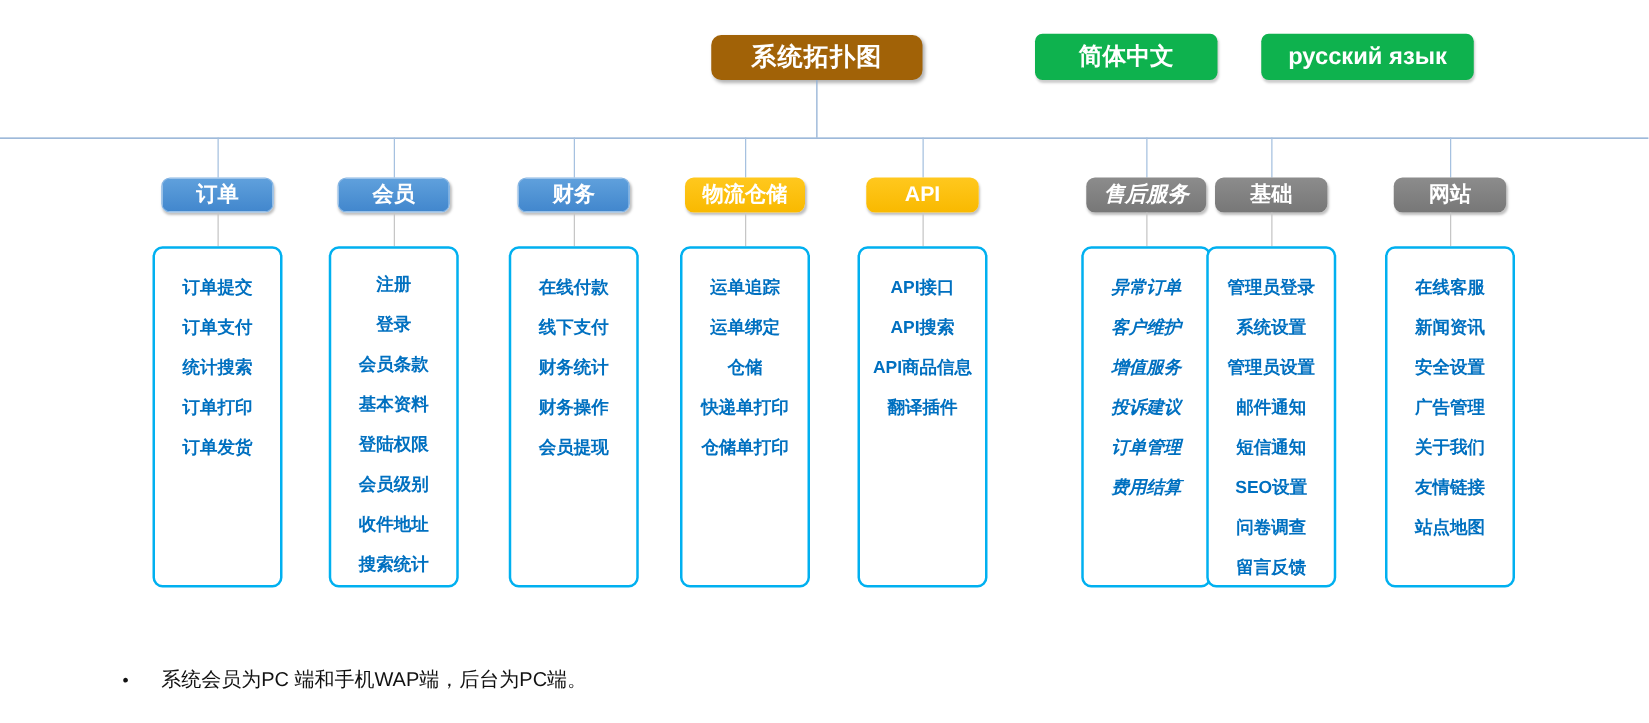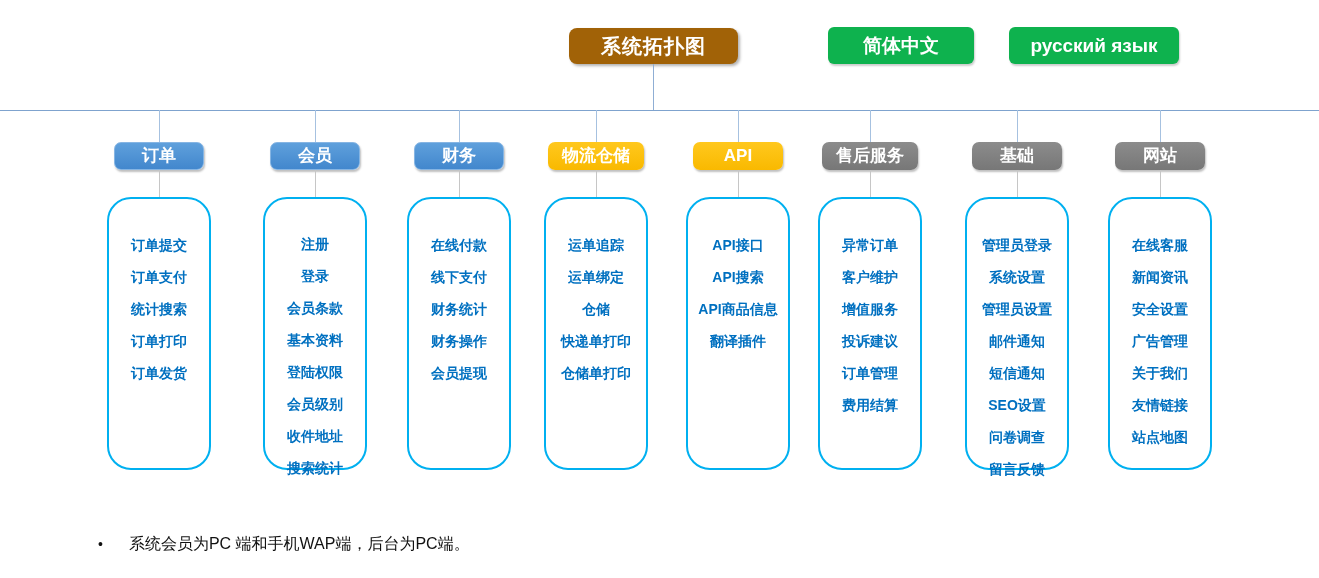--- a/index.html
+++ b/index.html
@@ -32,22 +32,22 @@
   .col-header{
     height:28px;min-width:90px;box-sizing:border-box;padding:0 14px;
     border-radius:7px;color:#fff;font-weight:bold;font-size:17px;line-height:28px;
     text-align:center;box-shadow:1px 2px 2px rgba(0,0,0,.25);cursor:pointer;white-space:nowrap;
   }
   .hdr-blue{background:linear-gradient(180deg,#5FA0DC 0%,#4287CD 100%);border:1px solid #86B5E3;line-height:26px;}
   .hdr-yellow{background:linear-gradient(180deg,#FFC81E 0%,#F9B900 100%);}
   .hdr-gray{background:linear-gradient(180deg,#8C8C8C 0%,#777777 100%);}
   .col-box{
     width:104px;height:273px;box-sizing:border-box;background:#fff;
-    border:2px solid #00B0F0;border-radius:24px;
-    padding-top:30px;display:flex;flex-direction:column;align-items:center;
+    border:2px solid #00B0F0;border-radius:8px;
+    padding-top:14px;display:flex;flex-direction:column;align-items:center;
   }
   .menu-item{
     height:32px;line-height:32px;font-size:14px;font-weight:bold;color:#0070C0;
     white-space:nowrap;cursor:pointer;
   }
   .footnote{
     position:absolute;left:98px;top:534px;font-size:16px;color:#111;
     display:flex;align-items:baseline;
   }
   .footnote .bullet{font-size:14px;margin-right:26px;}
@@ -59,21 +59,21 @@
 
   <div class="title-box">系统拓扑图</div>
 
   <div class="lang-btn lang-zh">简体中文</div>
   <div class="lang-btn lang-ru">русский язык</div>
 
   <div class="vline-title"></div>
   <div class="hline"></div>
 
   <div id="columns">
-  <div class="column" style="left: 104px;">
+  <div class="column" style="left: 119px;">
     <div class="stub stub-top"></div>
     <div class="col-header hdr-blue">订单</div>
     <div class="stub stub-bottom"></div>
     <div class="col-box">
           <div class="menu-item">订单提交</div>
           <div class="menu-item">订单支付</div>
           <div class="menu-item">统计搜索</div>
           <div class="menu-item">订单打印</div>
           <div class="menu-item">订单发货</div>
         </div>
@@ -126,21 +126,21 @@
     <div class="col-header hdr-yellow">API</div>
     <div class="stub stub-bottom"></div>
     <div class="col-box">
           <div class="menu-item">API接口</div>
           <div class="menu-item">API搜索</div>
           <div class="menu-item">API商品信息</div>
           <div class="menu-item">翻译插件</div>
         </div>
   </div>
 
-  <div class="column" style="left: 815px;">
+  <div class="column" style="left: 862px; font-style: italic;">
     <div class="stub stub-top"></div>
     <div class="col-header hdr-gray">售后服务</div>
     <div class="stub stub-bottom"></div>
     <div class="col-box">
           <div class="menu-item">异常订单</div>
           <div class="menu-item">客户维护</div>
           <div class="menu-item">增值服务</div>
           <div class="menu-item">投诉建议</div>
           <div class="menu-item">订单管理</div>
           <div class="menu-item">费用结算</div>

